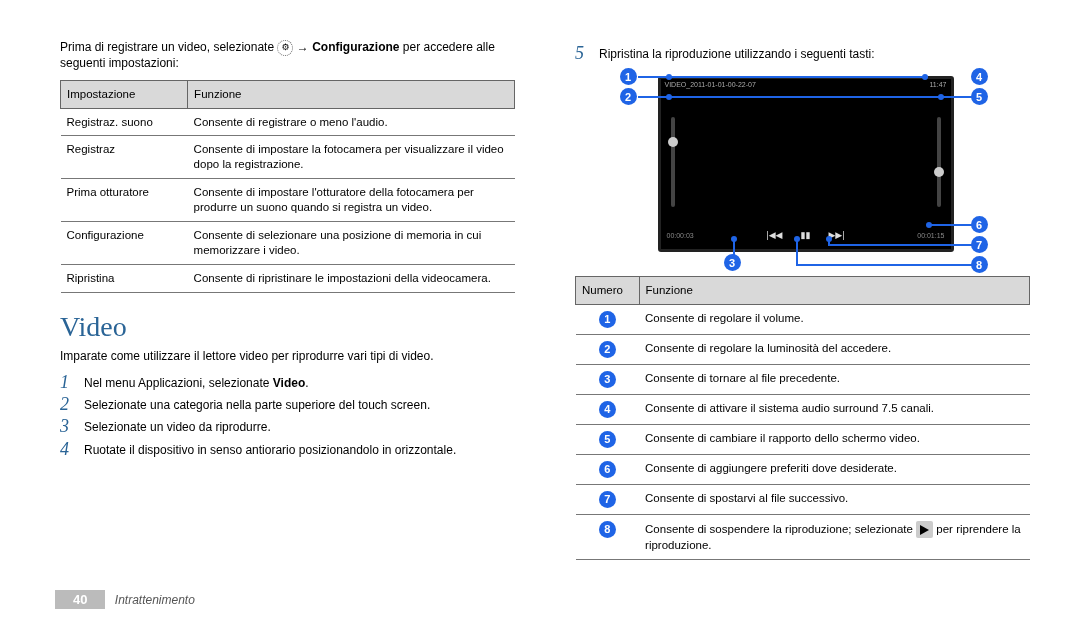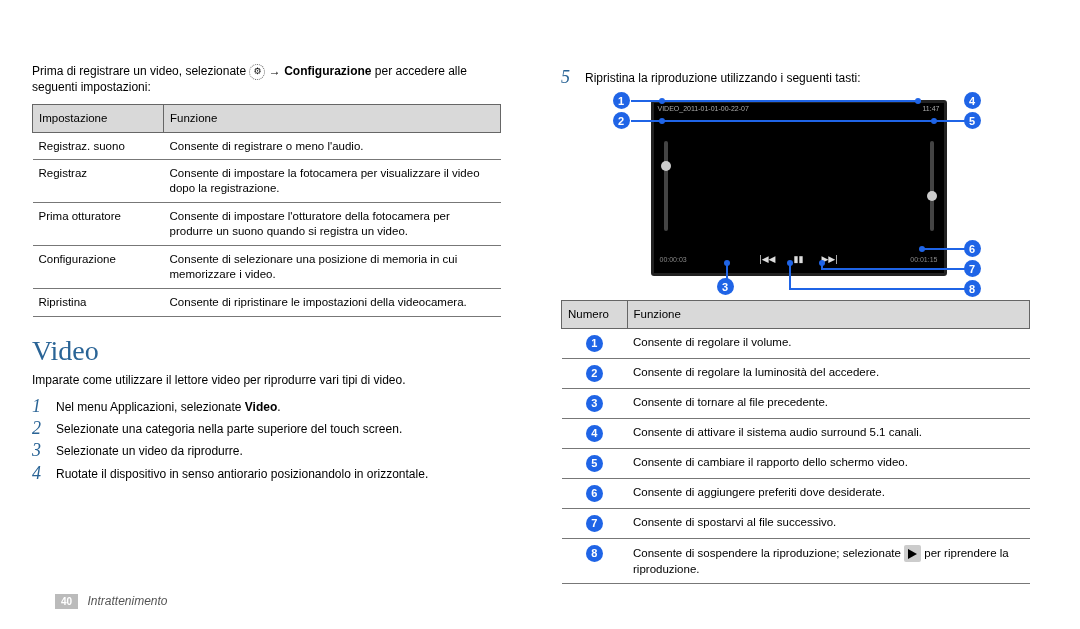--- a/index.html
+++ b/index.html
@@ -8,23 +8,22 @@
     font-size: 12px;
     color: #000;
     width: 1080px;
     height: 629px;
     background: #fff;
     box-sizing: border-box;
     position: relative;
   }
   .page {
     display: flex;
-    padding: 40px 50px 10px 32px;
+    padding: 40px 50px 10px 60px;
     gap: 60px;
-    margin-top: 24px;
   }
   .col {
     flex: 1;
     min-width: 0;
   }
   .intro {
     margin-bottom: 8px;
     line-height: 1.3;
   }
   .gear {
@@ -82,23 +81,23 @@
     bottom: 20px;
     left: 55px;
     font-style: italic;
     color: #555;
     font-size: 12px;
   }
   .footer .pnum {
     display:inline-block;
     background:#bbb;
     color:#fff;
-    padding:2px 6px;
+    padding:2px 18px;
     font-style: normal;
-    font-size:10px;
+    font-size:13px;
     margin-right:6px;
     font-weight:bold;
   }
   .circle-num {
     display:inline-flex;
     width:17px;height:17px;
     background:#1F64E6;
     color:#fff;
     border-radius:50%;
     font-size:11px;
@@ -321,21 +320,21 @@
         <tr>
             <td><span class="circle-num">2</span></td>
             <td>Consente di regolare la luminosità del accedere.</td>
           </tr>
         <tr>
             <td><span class="circle-num">3</span></td>
             <td>Consente di tornare al file precedente.</td>
           </tr>
         <tr>
             <td><span class="circle-num">4</span></td>
-            <td>Consente di attivare il sistema audio surround 5.1 canali.</td>
+            <td>Consente di attivare il sistema audio surround 7.5 canali.</td>
           </tr>
         <tr>
             <td><span class="circle-num">5</span></td>
             <td>Consente di cambiare il rapporto dello schermo video.</td>
           </tr>
         <tr>
             <td><span class="circle-num">6</span></td>
             <td>Consente di aggiungere preferiti dove desiderate.</td>
           </tr>
         <tr>

